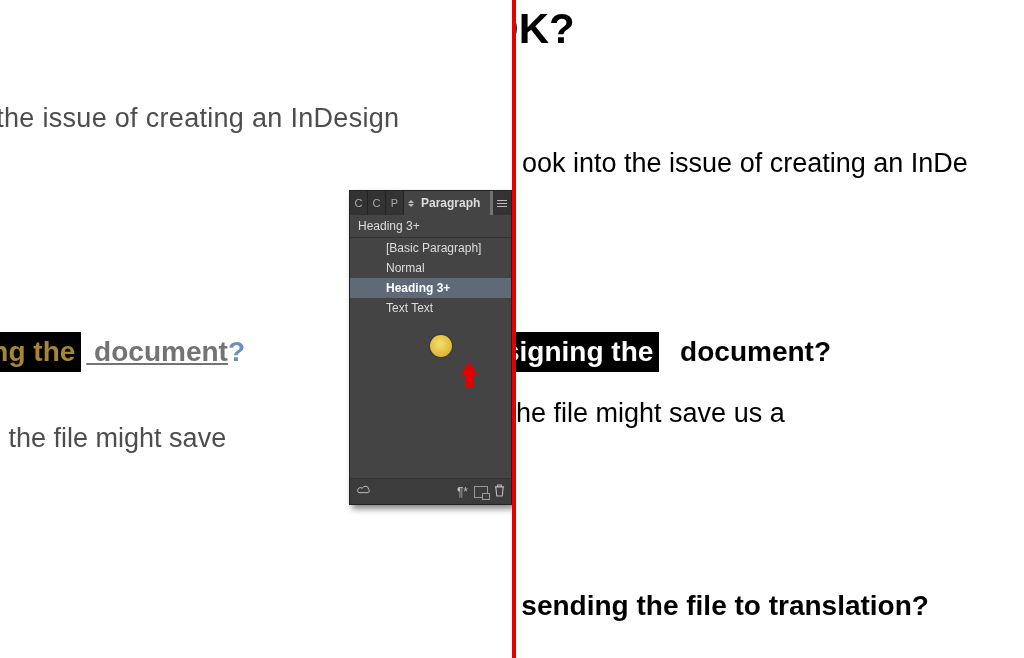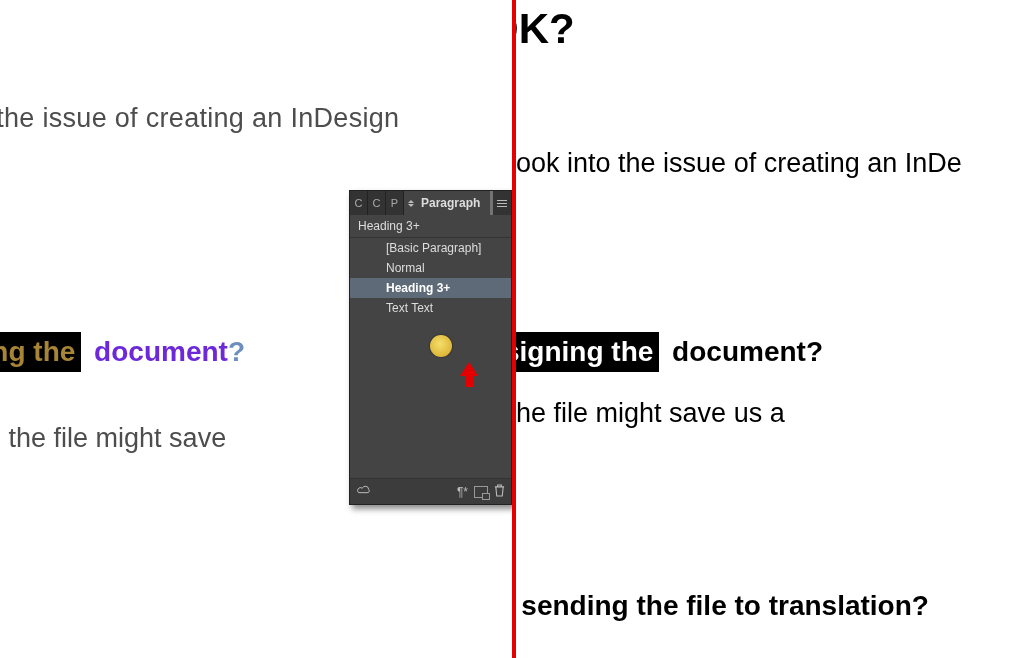--- a/index.html
+++ b/index.html
@@ -15,30 +15,30 @@
       background: #e40000; z-index: 50;
     }
     
     .left-pane { position: absolute; left: 0; top: 0; width: 512px; height: 658px; overflow: hidden; }
     .left-body-line1 { position: absolute; left: -50px; top: 103px; font-size: 27px; color: #4d4d4d; letter-spacing: .3px; white-space: nowrap; }
     
     .left-h3-wrap { position: absolute; left: -80px; top: 332px; white-space: nowrap; font-size: 28px; font-weight: 800; }
     .left-h3-hl {
       background: #000; color: #a78436; padding: 4px 6px 4px 6px; display: inline-block;
     }
-    .left-h3-doc { color: #6d28d9; margin-left: 5px; }
+    .left-h3-doc { color: #737373; margin-left: 5px; text-decoration: underline; }
     .left-h3-q { color: #6d8fbf; }
     .left-body-line2 { position: absolute; left: -50px; top: 423px; font-size: 27px; color: #4d4d4d; white-space: nowrap; }
     
     .right-pane { position: absolute; left: 516px; top: 0; width: 508px; height: 658px; overflow: hidden; }
     .right-title { position: absolute; left: -30px; top: 5px; font-size: 42px; font-weight: 900; color: #000; white-space: nowrap; }
-    .right-body-line1 { position: absolute; left: 0; top: 148px; font-size: 27px; color: #000; white-space: nowrap; }
+    .right-body-line1 { position: absolute; left: 6px; top: 148px; font-size: 27px; color: #000; white-space: nowrap; }
     .right-h3-wrap { position: absolute; left: -18px; top: 332px; white-space: nowrap; font-size: 28px; font-weight: 800; }
     .right-h3-hl { background: #000; color: #fff; padding: 4px 6px 4px 6px; display: inline-block; }
-    .right-h3-rest { color: #000; margin-left: 5px; }
+    .right-h3-rest { color: #000; margin-left: 13px; }
     .right-body-line2 { position: absolute; left: -30px; top: 398px; font-size: 27px; color: #000; white-space: nowrap; }
     .right-h3b { position: absolute; left: -18px; top: 590px; font-size: 28px; font-weight: 800; color: #000; white-space: nowrap; }
     
     .panel {
       position: absolute; width: 163px;
       background: #444; border: 1px solid #222;
       box-shadow: 3px 4px 6px rgba(0,0,0,.45);
       font-size: 12px; color: #ddd;
       font-family: "Helvetica Neue", Arial, sans-serif;
     }

